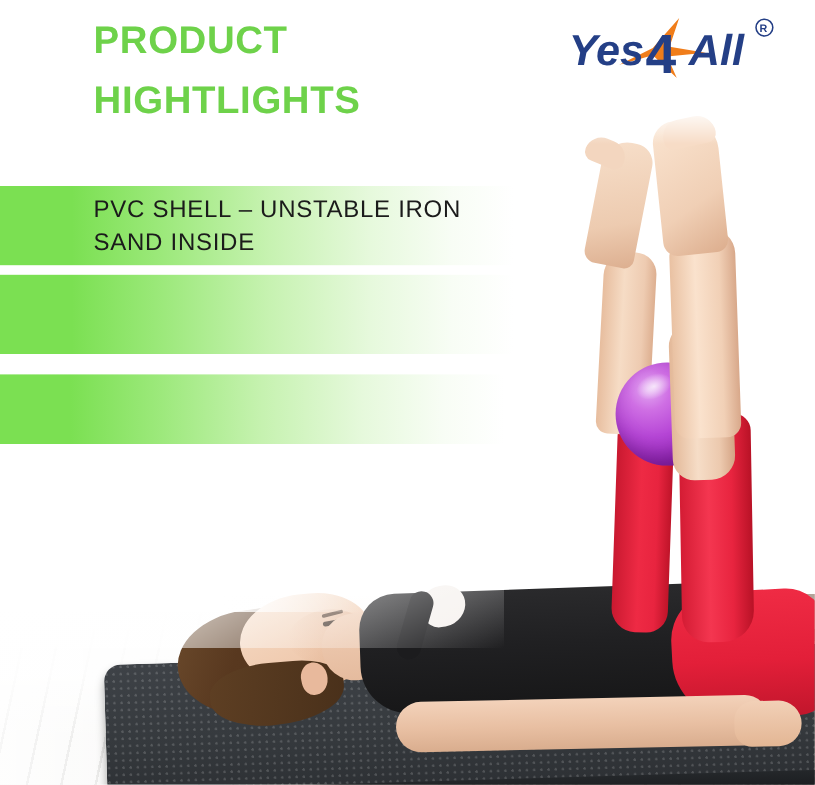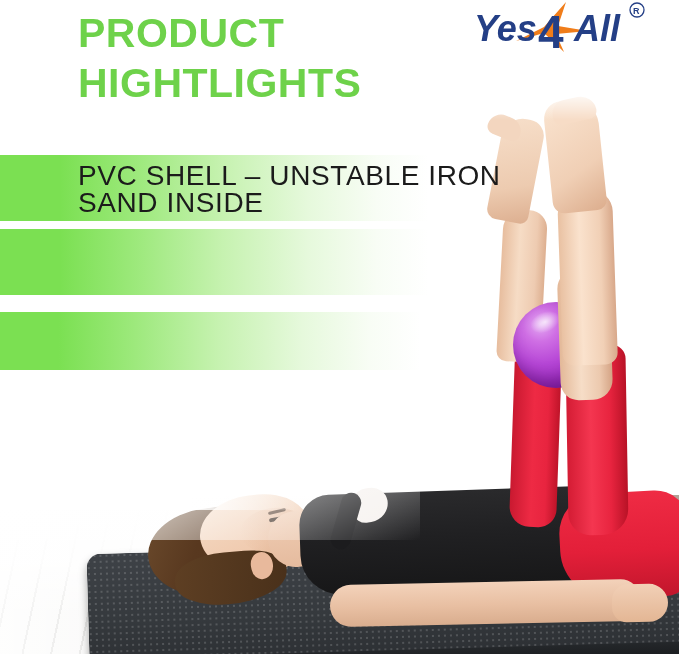--- a/index.html
+++ b/index.html
@@ -15,36 +15,36 @@
     width: 679px;
     height: 654px;
     background: #ffffff;
     overflow: hidden;
   }
 
   
   .logo {
     position: absolute;
     left: 470px;
-    top: 0;
+    top: 13px;
     width: 190px;
     height: 52px;
   }
   .logo svg { display: block; }
 
   
   .headline {
     position: absolute;
     left: 78px;
     top: 8px;
     width: 360px;
     color: #6ED24A;
     font-family: "Liberation Sans", sans-serif;
     font-weight: bold;
-    font-size: 41px;
+    font-size: 32px;
     line-height: 50px;
     letter-spacing: 0.5px;
     white-space: pre-line;
   }
 
   
   .bar {
     position: absolute;
     left: 0;
     background: linear-gradient(to right,
@@ -54,21 +54,21 @@
         #C6F2B0 52%,
         #E6F9DC 72%,
         #F8FDF5 88%,
         #ffffff 100%);
   }
   .bar-text {
     position: absolute;
     left: 78px;
     color: #1b1b1b;
     font-family: "Liberation Sans", sans-serif;
-    font-size: 28px;
+    font-size: 20px;
     line-height: 27px;
     letter-spacing: 0.6px;
     white-space: pre-line;
   }
 
   #bar1 { top: 155px; height: 66px; width: 428px; }
   #bar1txt { top: 162px; }
   #bar2 { top: 229px; height: 66px; width: 428px; }
   #bar2txt { top: 236px; }
   #bar3 { top: 312px; height: 58px; width: 420px; }

